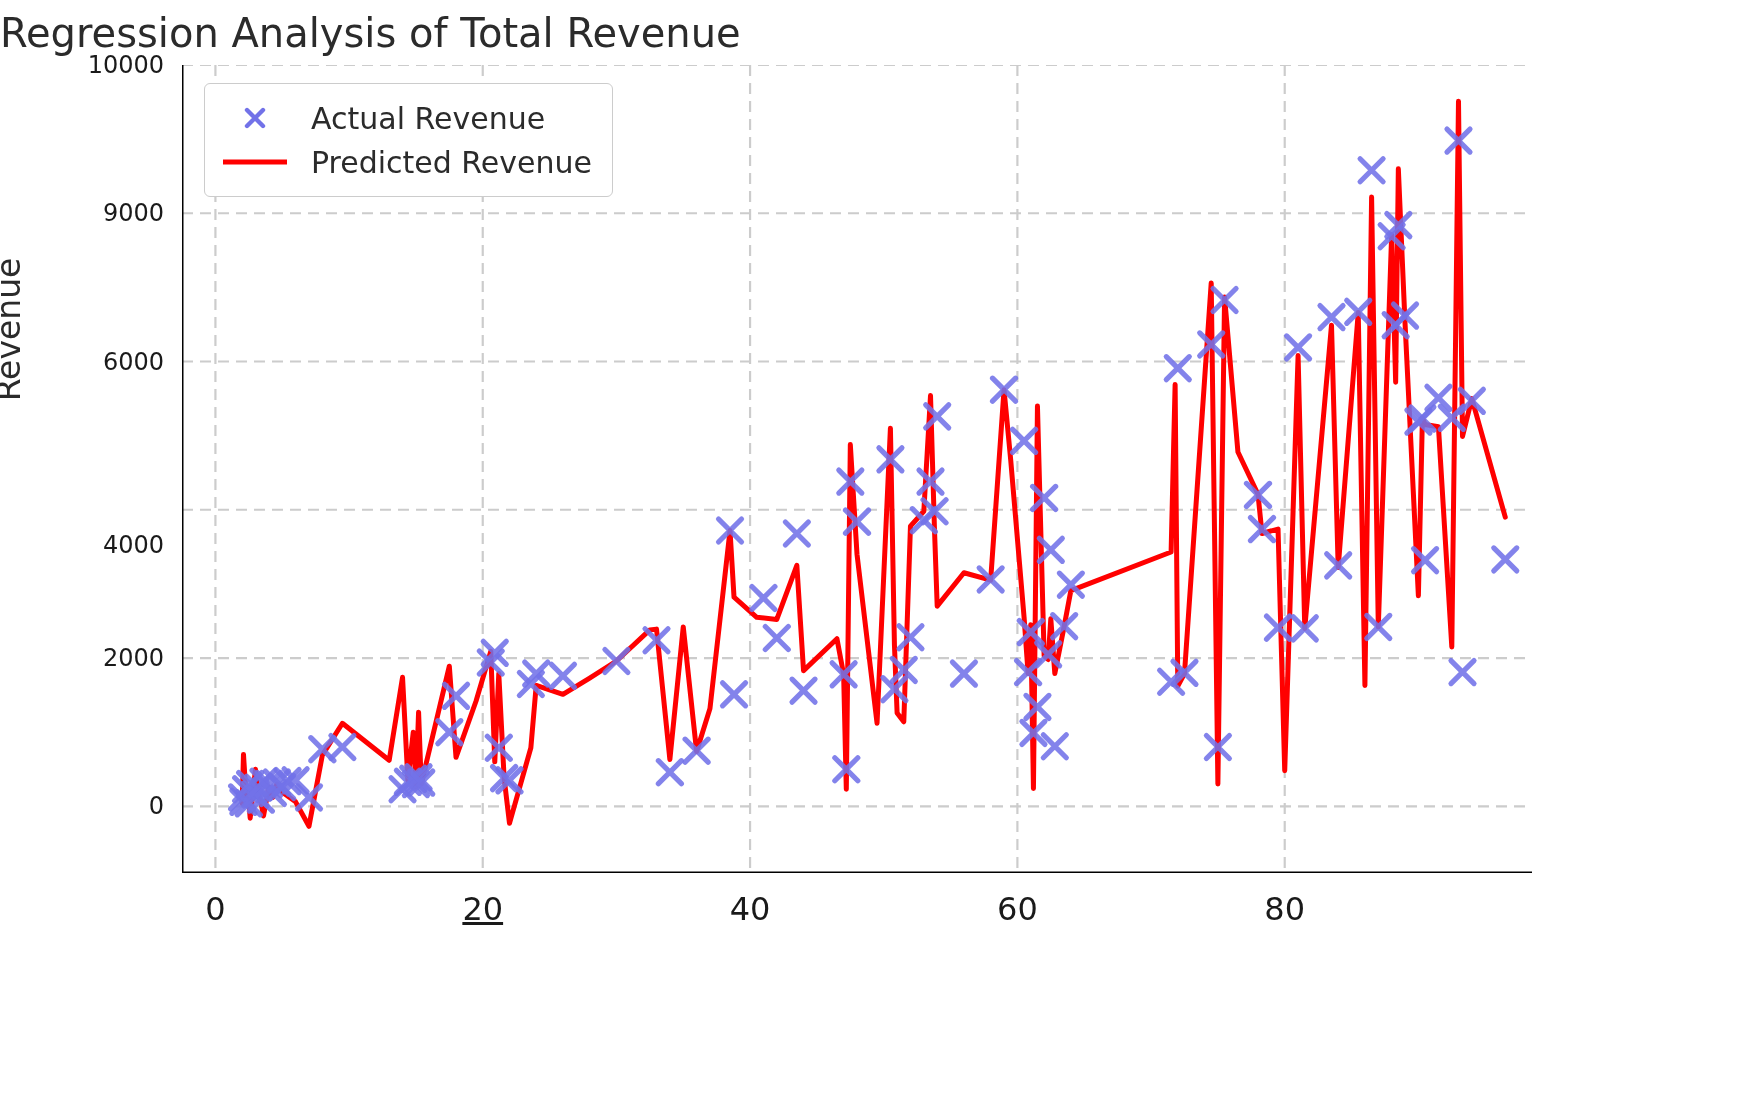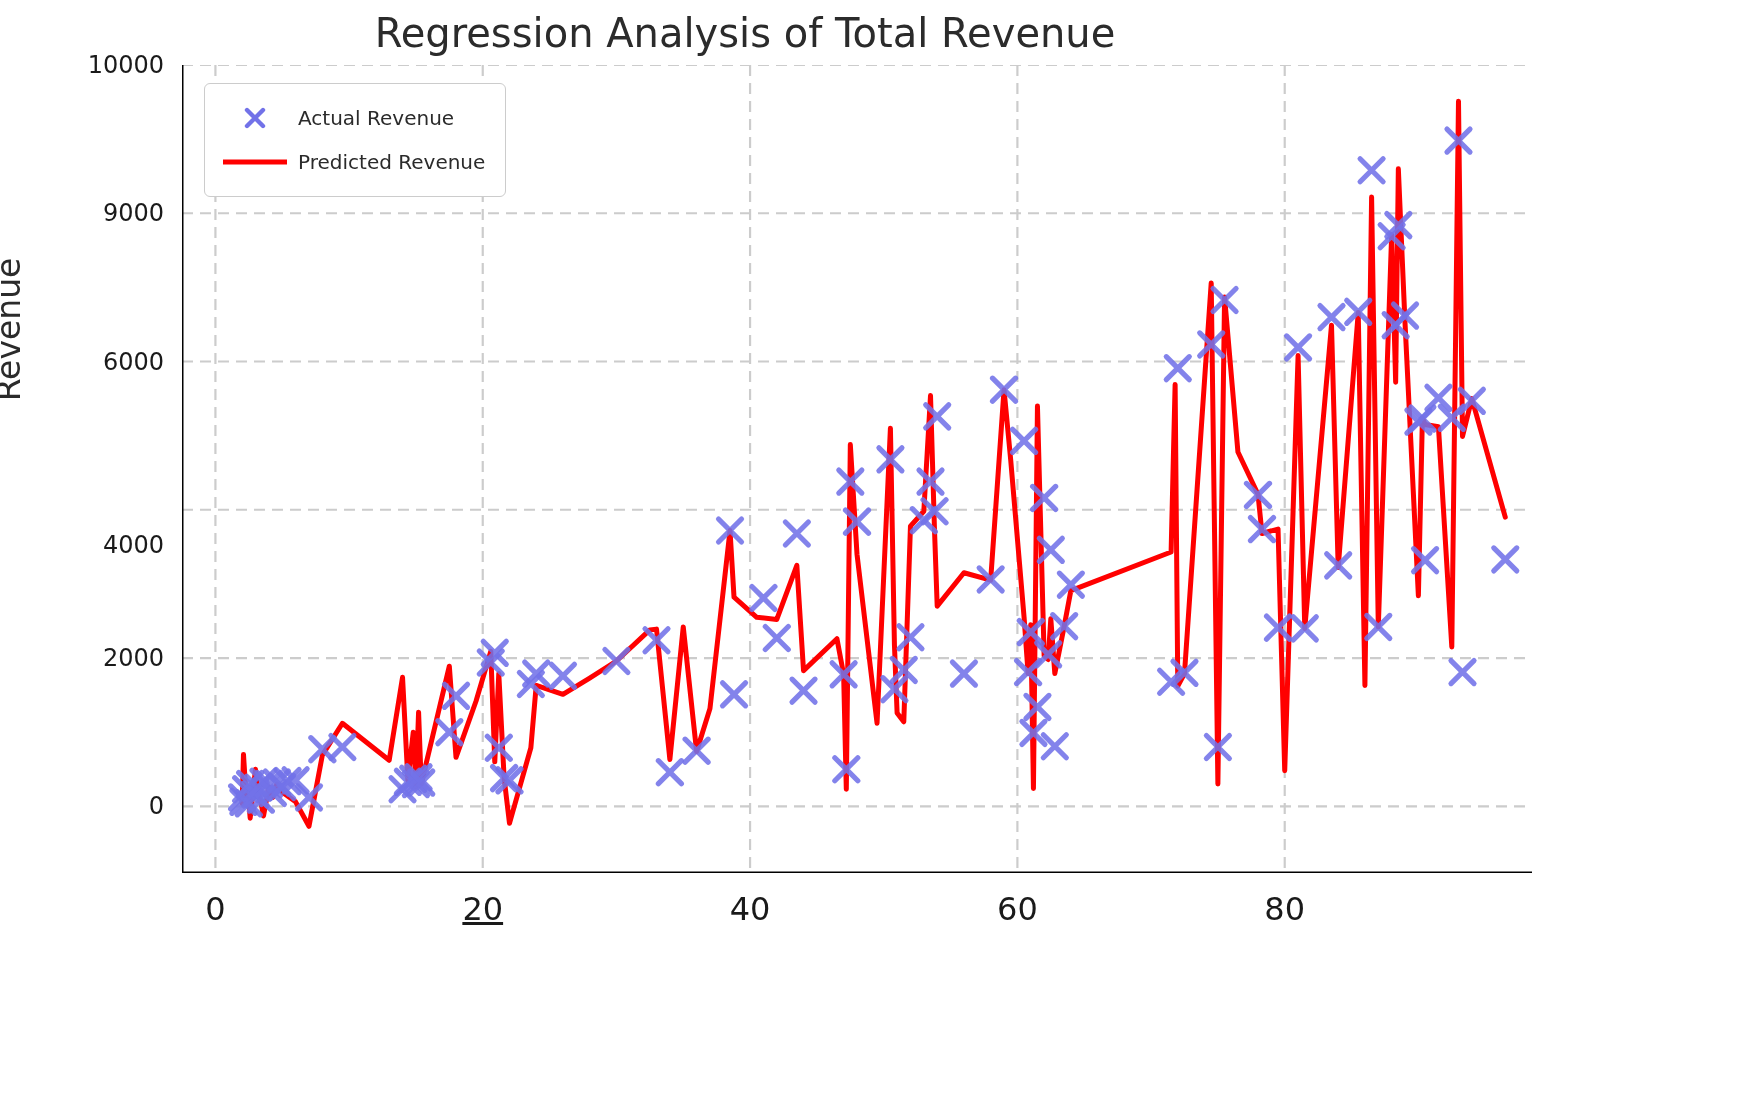--- a/index.html
+++ b/index.html
@@ -17,21 +17,21 @@
     position: relative;
     width: 1750px;
     height: 1101px;
     background: #ffffff;
   }
   #chart-title {
     position: absolute;
     left: 0;
     top: 10px;
     width: 1490px;
-    text-align: center;
+    text-align: left;
     font-size: 40px;
     color: #2b2b2b;
     font-family: "DejaVu Sans", sans-serif;
     font-weight: 400;
     letter-spacing: 0px;
   }
   #plot-area {
     position: absolute;
     left: 182px;
     top: 65px;
@@ -98,23 +98,23 @@
   }
   .legend-swatch {
     width: 72px;
     height: 30px;
     display: flex;
     align-items: center;
     justify-content: center;
     flex: 0 0 auto;
   }
   .legend-label {
-    font-size: 20px;
-    color: #2b2b2b;
-    margin-left: 7px;
+    font-size: 30px;
+    color: #2b2b2b;
+    margin-left: 20px;
     white-space: nowrap;
   }
 </style>
 </head>
 <body>
 
 <div id="figure">
 
   <div id="chart-title">Regression Analysis of Total Revenue</div>
 

